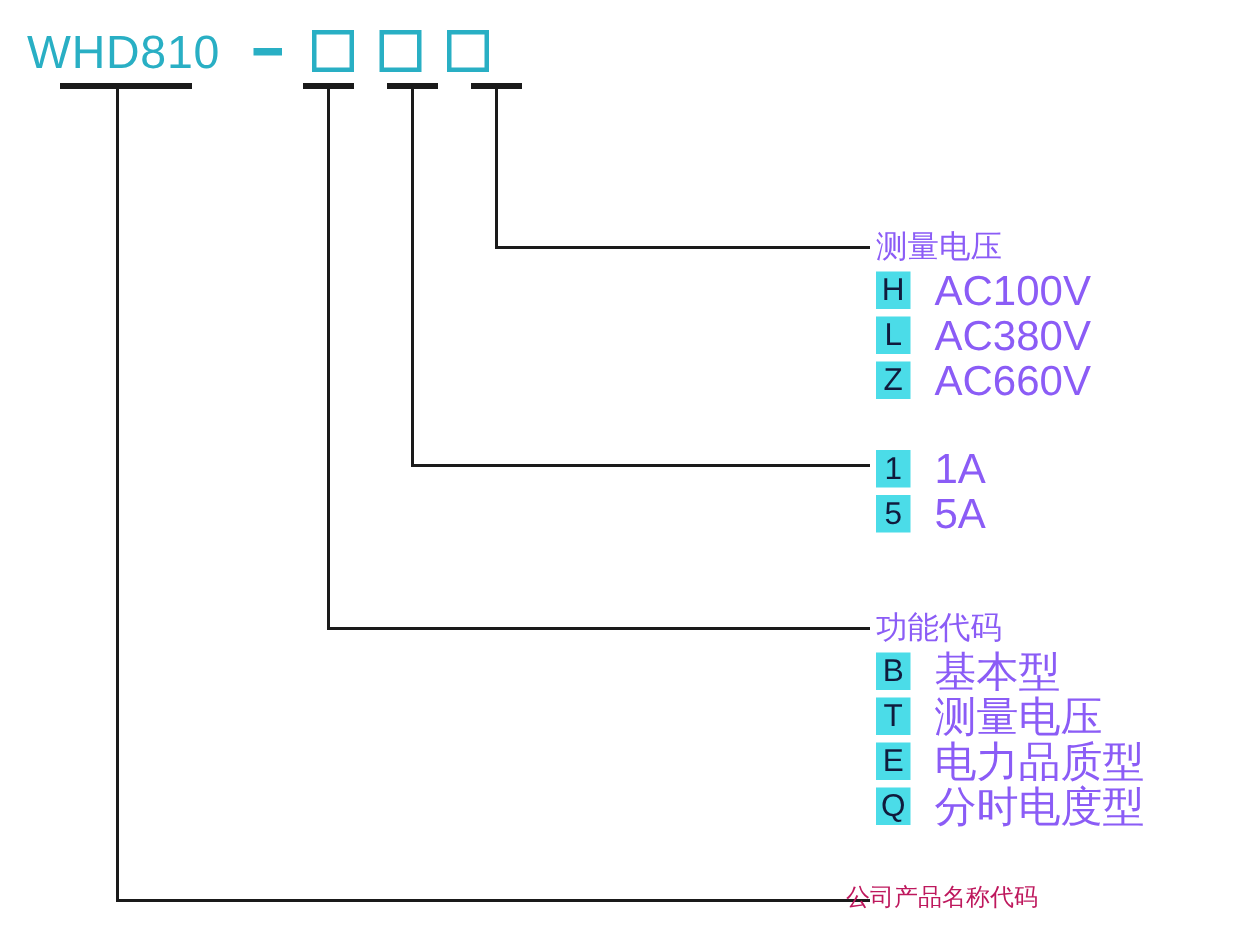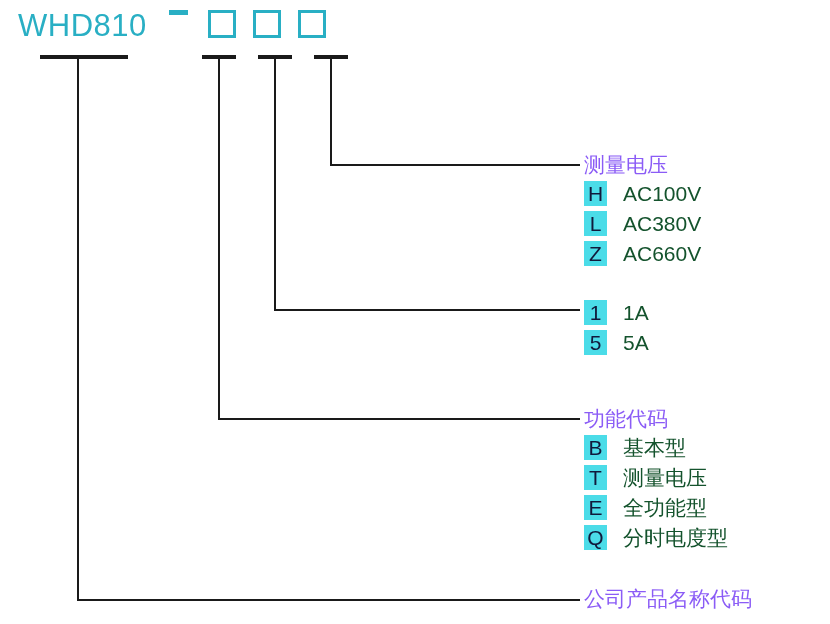--- a/index.html
+++ b/index.html
@@ -24,20 +24,21 @@
     width: 830px;
     height: 624px;
     pointer-events: none;
   }
   
   .model-row {
     position: absolute;
     left: 18px;
     top: 10px;
     display: flex;
+    align-items: center;
     height: 48px;
   }
   .model-name {
     font-size: 31px;
     color: #29afc4;
     letter-spacing: 0.5px;
     line-height: 1;
   }
   .model-dash {
     width: 19px;
@@ -73,31 +74,31 @@
     height: 25px;
     background: #4bdce8;
     color: #101a3c;
     font-size: 21px;
     line-height: 25px;
     text-align: center;
     margin-right: 16px;
     flex: 0 0 auto;
   }
   .opt-label {
-    font-size: 21px;
-    color: #14532d;
+    font-size: 28px;
+    color: #8b5cf6;
     white-space: nowrap;
     line-height: 25px;
   }
   .bottom-title {
     position: absolute;
-    left: 584px;
+    left: 564px;
     top: 586px;
-    font-size: 21px;
-    color: #8b5cf6;
+    font-size: 16px;
+    color: #be185d;
     line-height: 26px;
     white-space: nowrap;
   }
 </style>
 </head>
 <body>
 
 <div id="diagram">
 
   <svg class="lines" viewBox="0 0 830 624">
@@ -157,21 +158,21 @@
     <div class="opt-row">
       <span class="opt-code">B</span>
       <span class="opt-label">基本型</span>
     </div>
     <div class="opt-row">
       <span class="opt-code">T</span>
       <span class="opt-label">测量电压</span>
     </div>
     <div class="opt-row">
       <span class="opt-code">E</span>
-      <span class="opt-label">全功能型</span>
+      <span class="opt-label">电力品质型</span>
     </div>
     <div class="opt-row">
       <span class="opt-code">Q</span>
       <span class="opt-label">分时电度型</span>
     </div>
   </div>
 
   <div class="bottom-title">公司产品名称代码</div>
 
 </div>

